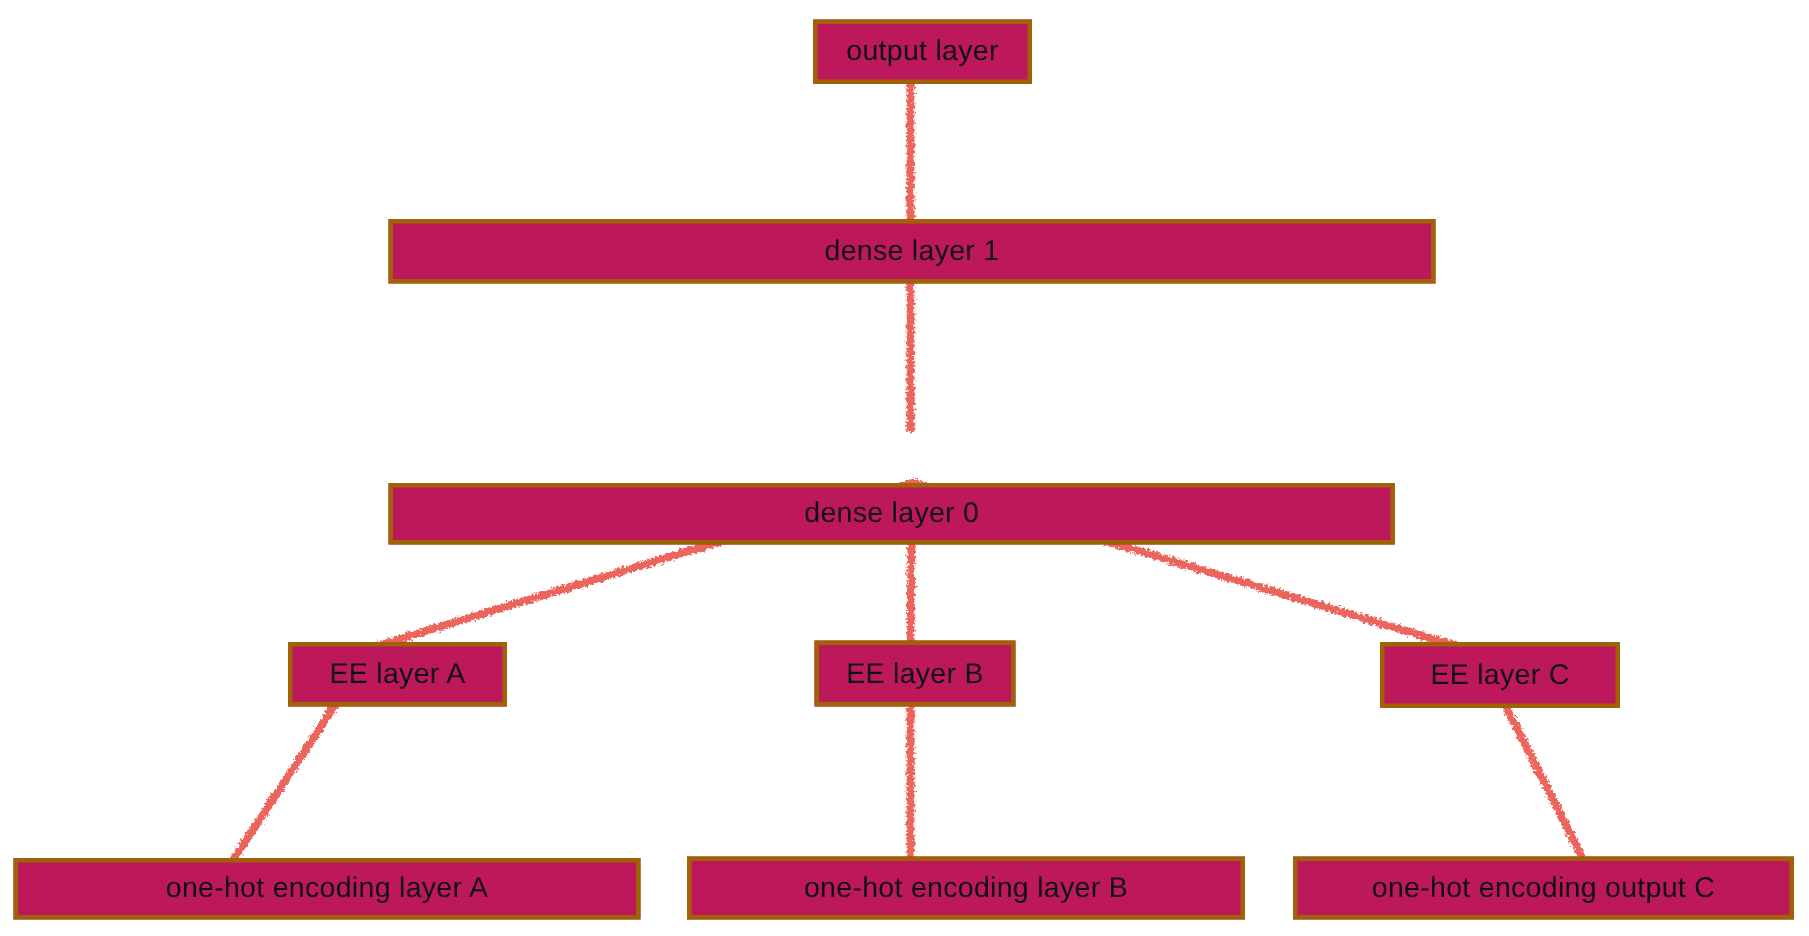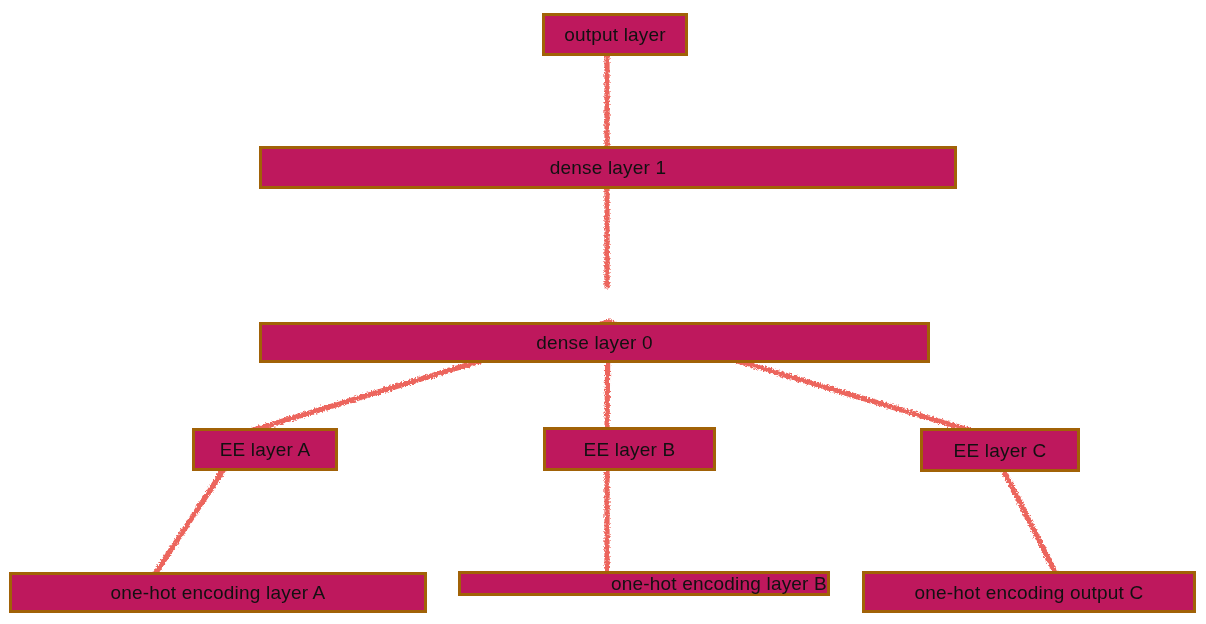--- a/index.html
+++ b/index.html
@@ -36,24 +36,24 @@
     line-height: 1;
     letter-spacing: 0.2px;
     z-index: 1;
     white-space: nowrap;
   }
   
   #node-output   { left: 542px; top: 13px;  width: 146px; height: 43px; }
   #node-dense1   { left: 259px; top: 146px; width: 698px; height: 43px; }
   #node-dense0   { left: 259px; top: 282px; width: 671px; height: 41px; margin-top: 40px; }
   #node-ee-a     { left: 166px; top: 428px; width: 146px; height: 43px; margin-left: 26px; }
-  #node-ee-b     { left: 543px; top: 427px; width: 173px; height: 44px; }
+  #node-ee-b     { left: 543px; top: 427px; width: 134px; height: 44px; }
   #node-ee-c     { left: 920px; top: 428px; width: 160px; height: 44px; }
   #node-onehot-a { left: 9px;   top: 572px; width: 418px; height: 41px; text-align: right; }
-  #node-onehot-b { left: 458px; top: 571px; width: 372px; height: 25px; justify-content: flex-end; }
+  #node-onehot-b { left: 458px; top: 571px; width: 372px; height: 42px; }
   #node-onehot-c { left: 862px; top: 571px; width: 334px; height: 42px; }
   .edge {
     fill: none;
     stroke-width: 5.2px;
     stroke-linecap: round;
   }
 </style>
 </head>
 <body>
 

